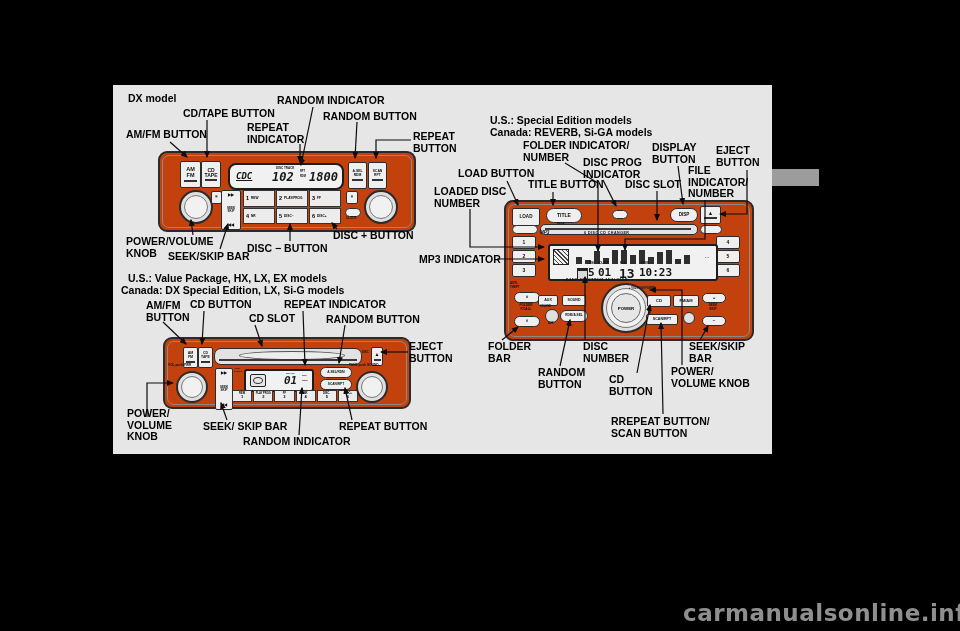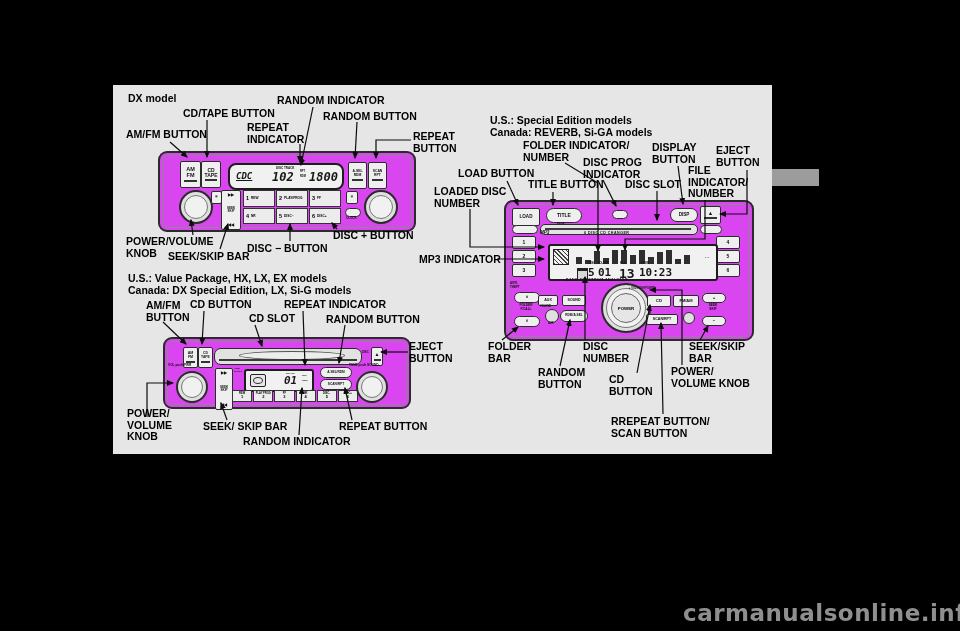--- a/index.html
+++ b/index.html
@@ -7,21 +7,21 @@
         font-family:"Liberation Sans",sans-serif;}
   .content{position:absolute;left:113px;top:85px;width:659px;height:369px;background:#e6e6e6;}
   .sidetab{position:absolute;left:772px;top:169px;width:47px;height:17px;background:#9c9c9c;}
   .watermark{position:absolute;left:683px;top:600px;font:600 23px "DejaVu Sans",sans-serif;
              color:#8f8f8f;letter-spacing:.5px;}
   .lbl{position:absolute;z-index:6;font:bold 10.5px "Liberation Sans",sans-serif;color:#000;
        line-height:1.1;white-space:nowrap;}
   .it{font-style:italic;font-size:11px;}
   svg.lines{position:absolute;left:0;top:0;z-index:5;pointer-events:none;}
   .cl{fill:none;stroke:#0d0d0d;stroke-width:1.2;}
-  .unit{position:absolute;z-index:2;background:#d946ef;border:2px solid #2b2b2b;border-radius:9px;}
+  .unit{position:absolute;z-index:2;background:#c2410c;border:2px solid #2b2b2b;border-radius:9px;}
   .inner{position:absolute;inset:2px;border:1px solid #8a8a8a;border-radius:7px;}
   .btn{position:absolute;background:#efefef;border:1px solid #2b2b2b;border-radius:2px;
        display:flex;flex-direction:column;align-items:center;justify-content:center;
        text-align:center;color:#111;line-height:1.05;font-weight:bold;}
   .oval{border-radius:10px;}
   .knob{position:absolute;border-radius:50%;border:2px solid #2b2b2b;background:#e0e0e0;}
   .kin{position:absolute;inset:3px;border:1px solid #777;border-radius:50%;background:#f1f1f1;}
   .disp{position:absolute;background:#f1f1f1;border:2px solid #1d1d1d;border-radius:3px;color:#111;}
   .seg{font-family:"DejaVu Sans Mono",monospace;font-weight:bold;font-style:italic;color:#161616;line-height:1;}
   .tiny{position:absolute;font-weight:bold;color:#111;line-height:1;}
@@ -415,21 +415,21 @@
   </div>
   <div class="lbl" style="left:126px;top:236px">
     <div>POWER/VOLUME</div>
       <div>KNOB</div>
   </div>
   <div class="lbl" style="left:168px;top:251px">SEEK/SKIP BAR</div>
   <div class="lbl" style="left:247px;top:243px">DISC − BUTTON</div>
   <div class="lbl" style="left:333px;top:230px">DISC + BUTTON</div>
 
   <div class="lbl" style="left:128px;top:273px">U.S.: Value Package, HX, LX, EX models</div>
-  <div class="lbl" style="left:128px;top:285px">Canada: DX Special Edition, LX, Si-G models</div>
+  <div class="lbl" style="left:121px;top:285px">Canada: DX Special Edition, LX, Si-G models</div>
   <div class="lbl" style="left:146px;top:300px">
     <div>AM/FM</div>
       <div>BUTTON</div>
   </div>
   <div class="lbl" style="left:190px;top:299px">CD BUTTON</div>
   <div class="lbl" style="left:249px;top:313px">CD SLOT</div>
   <div class="lbl" style="left:284px;top:299px">REPEAT INDICATOR</div>
   <div class="lbl" style="left:326px;top:314px">RANDOM BUTTON</div>
   <div class="lbl" style="left:409px;top:341px">
     <div>EJECT</div>

